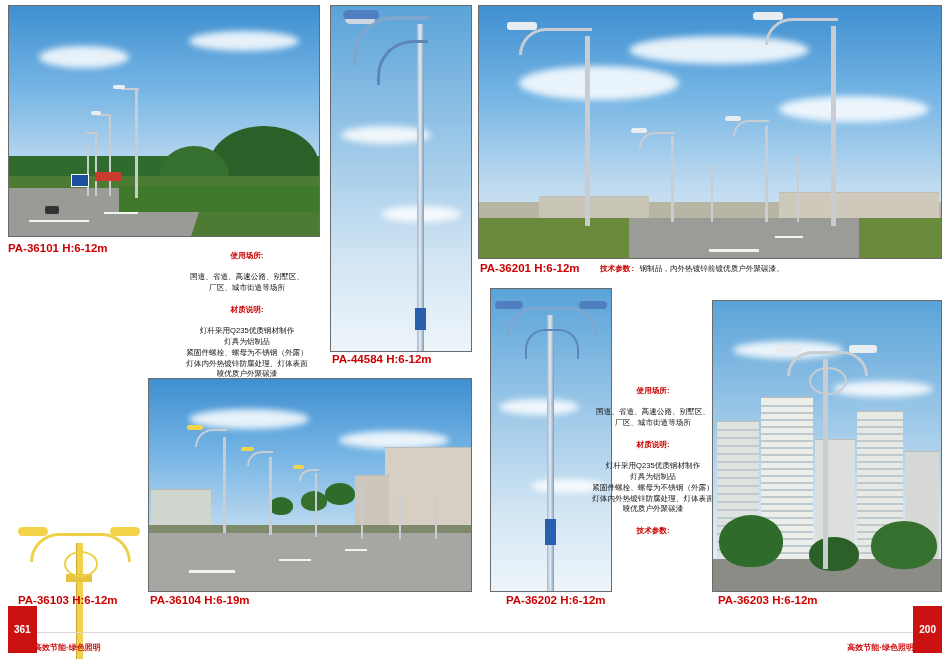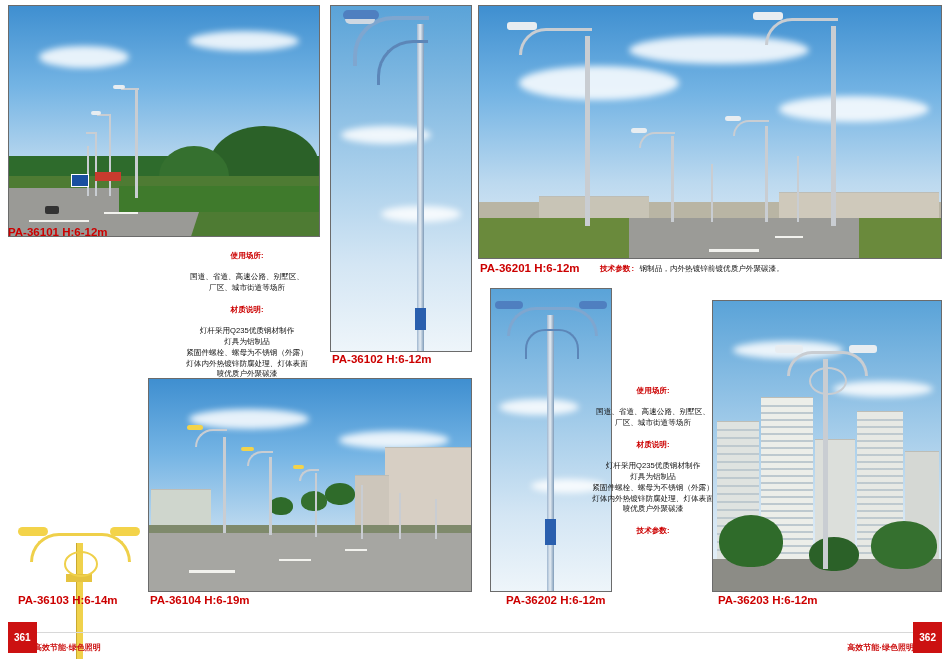--- a/index.html
+++ b/index.html
@@ -35,21 +35,21 @@
   .cap{position:absolute;color:#cc0000;font-size:11.5px;font-weight:bold;white-space:nowrap;}
   .spec{position:absolute;font-size:7.6px;line-height:1.42;white-space:pre-line;text-align:center;}
   .spec .t{color:#cc0000;font-weight:bold;}
   .spec .b{color:#111;}
   .inline-spec{position:absolute;font-size:7.6px;white-space:nowrap;font-family:Liberation Mono, monospace;}
   .inline-spec .t{color:#cc0000;font-weight:bold;}
   .inline-spec .b{color:#111;}
 
   
   .folio{position:absolute;bottom:6px;font-size:10px;color:#ffffff;
-         background:#cc1111;padding:10px 6px;font-weight:bold;}
+         background:#cc1111;padding:18px 6px;font-weight:bold;}
   .foot-note{position:absolute;bottom:6px;font-size:8px;color:#cc1111;font-weight:bold;margin-top:9px;}
   .foot-rule{position:absolute;left:8px;right:8px;bottom:26px;height:1px;background:#d8d8d8;}
 </style>
 </head>
 <body>
 
 <div class="page">
 
   <div class="photo" style="left:8px;top:5px;width:310px;height:230px;">
     <div class="sky"></div>
@@ -78,21 +78,21 @@
     <div class="pole" style="left:86px;top:126px;width:2px;height:64px;"></div>
     <div class="arm" style="left:77px;top:126px;width:11px;height:2px;"></div>
 
     <div class="pole" style="left:78px;top:140px;width:2px;height:50px;"></div>
 
     <div style="position:absolute;left:36px;bottom:22px;width:14px;height:8px;background:#333;border-radius:2px;"></div>
 
     <div style="position:absolute;left:62px;top:168px;width:16px;height:11px;background:#1a4fa0;border:1px solid #fff;"></div>
     <div style="position:absolute;left:86px;top:166px;width:26px;height:9px;background:#c93b2e;"></div>
   </div>
-  <div class="cap" style="left:8px;top:226px;">PA-36101 H:6-12m</div>
+  <div class="cap" style="left:8px;top:242px;">PA-36101 H:6-12m</div>
 
   <div class="spec" style="left:172px;top:240px;width:150px;">
     <span class="t">使用场所:</span><br>
     <span class="b">国道、省道、高速公路、别墅区、
 厂区、城市街道等场所</span><br>
     <span class="t">材质说明:</span><br>
     <span class="b">灯杆采用Q235优质钢材制作
 灯具为铝制品
 紧固件螺栓、螺母为不锈钢（外露）
 灯体内外热镀锌防腐处理、灯体表面
@@ -111,34 +111,34 @@
 
     <div class="pole blue" style="left:86px;top:18px;width:7px;height:330px;"></div>
     <div style="position:absolute;left:84px;top:302px;width:11px;height:22px;background:#2a5fae;"></div>
 
     <div style="position:absolute;left:22px;top:10px;width:72px;height:46px;border-top:4px solid #7fa6cf;border-left:4px solid #7fa6cf;border-radius:40px 0 0 0;"></div>
     <div style="position:absolute;left:46px;top:34px;width:48px;height:42px;border-top:3px solid #5c86b8;border-left:3px solid #5c86b8;border-radius:36px 0 0 0;"></div>
 
     <div class="head" style="left:12px;top:4px;width:36px;height:10px;background:#4f7fc0;border-radius:6px;"></div>
     <div style="position:absolute;left:14px;top:13px;width:30px;height:5px;background:#cfd8e2;border-radius:0 0 5px 5px;"></div>
   </div>
-  <div class="cap" style="left:332px;top:353px;">PA-36102 H:6-12m</div>
+  <div class="cap" style="left:332px;top:353px;">PA-44584 H:6-12m</div>
 
   <div style="position:absolute;left:8px;top:255px;width:140px;height:335px;background:#ffffff;">
 
     <div class="pole" style="left:68px;top:288px;width:6px;height:290px;background:#f0d24c;border-left:1px solid #c9a92e;"></div>
     <div style="position:absolute;left:58px;bottom:8px;width:26px;height:8px;background:#e5c33f;"></div>
 
     <div style="position:absolute;left:22px;top:278px;width:50px;height:26px;border-top:3px solid #efd04a;border-left:3px solid #efd04a;border-radius:30px 0 0 0;"></div>
     <div style="position:absolute;left:70px;top:278px;width:50px;height:26px;border-top:3px solid #efd04a;border-right:3px solid #efd04a;border-radius:0 30px 0 0;"></div>
     <div style="position:absolute;left:56px;top:296px;width:30px;height:22px;border:2px solid #efd04a;border-radius:50%;"></div>
     <div class="head y" style="left:10px;top:272px;width:30px;height:9px;border-radius:5px;"></div>
     <div class="head y" style="left:102px;top:272px;width:30px;height:9px;border-radius:5px;"></div>
   </div>
-  <div class="cap" style="left:18px;top:594px;">PA-36103 H:6-14m</div>
+  <div class="cap" style="left:18px;top:594px;">PA-36103 H:6-12m</div>
 
   <div class="photo" style="left:148px;top:378px;width:322px;height:212px;">
     <div class="sky"></div>
     <div class="cloud" style="left:40px;top:30px;width:120px;height:20px;"></div>
     <div class="cloud" style="left:190px;top:52px;width:110px;height:18px;"></div>
 
     <div class="bldg" style="left:236px;top:68px;width:86px;height:84px;background:#d7cfc4;"></div>
     <div class="bldg" style="left:206px;top:96px;width:34px;height:56px;background:#cdc6bb;"></div>
     <div class="bldg" style="left:2px;top:110px;width:60px;height:44px;background:#cfd6cd;"></div>
 
@@ -265,16 +265,16 @@
     <div style="position:absolute;left:112px;top:50px;width:40px;height:22px;border-top:3px solid #c9cdd2;border-right:3px solid #c9cdd2;border-radius:0 28px 0 0;"></div>
     <div style="position:absolute;left:96px;top:66px;width:34px;height:24px;border:2px solid #c9cdd2;border-radius:50%;"></div>
     <div class="head" style="left:62px;top:44px;width:28px;height:8px;"></div>
     <div class="head" style="left:136px;top:44px;width:28px;height:8px;"></div>
   </div>
   <div class="cap" style="left:718px;top:594px;">PA-36203 H:6-12m</div>
 
   <div class="foot-rule"></div>
   <div class="folio" style="left:8px;">361</div>
   <div class="foot-note" style="left:34px;">高效节能·绿色照明</div>
-  <div class="folio" style="right:8px;">362</div>
+  <div class="folio" style="right:8px;">200</div>
   <div class="foot-note" style="right:36px;">高效节能·绿色照明</div>
 
 </div>
 
 </body></html>

